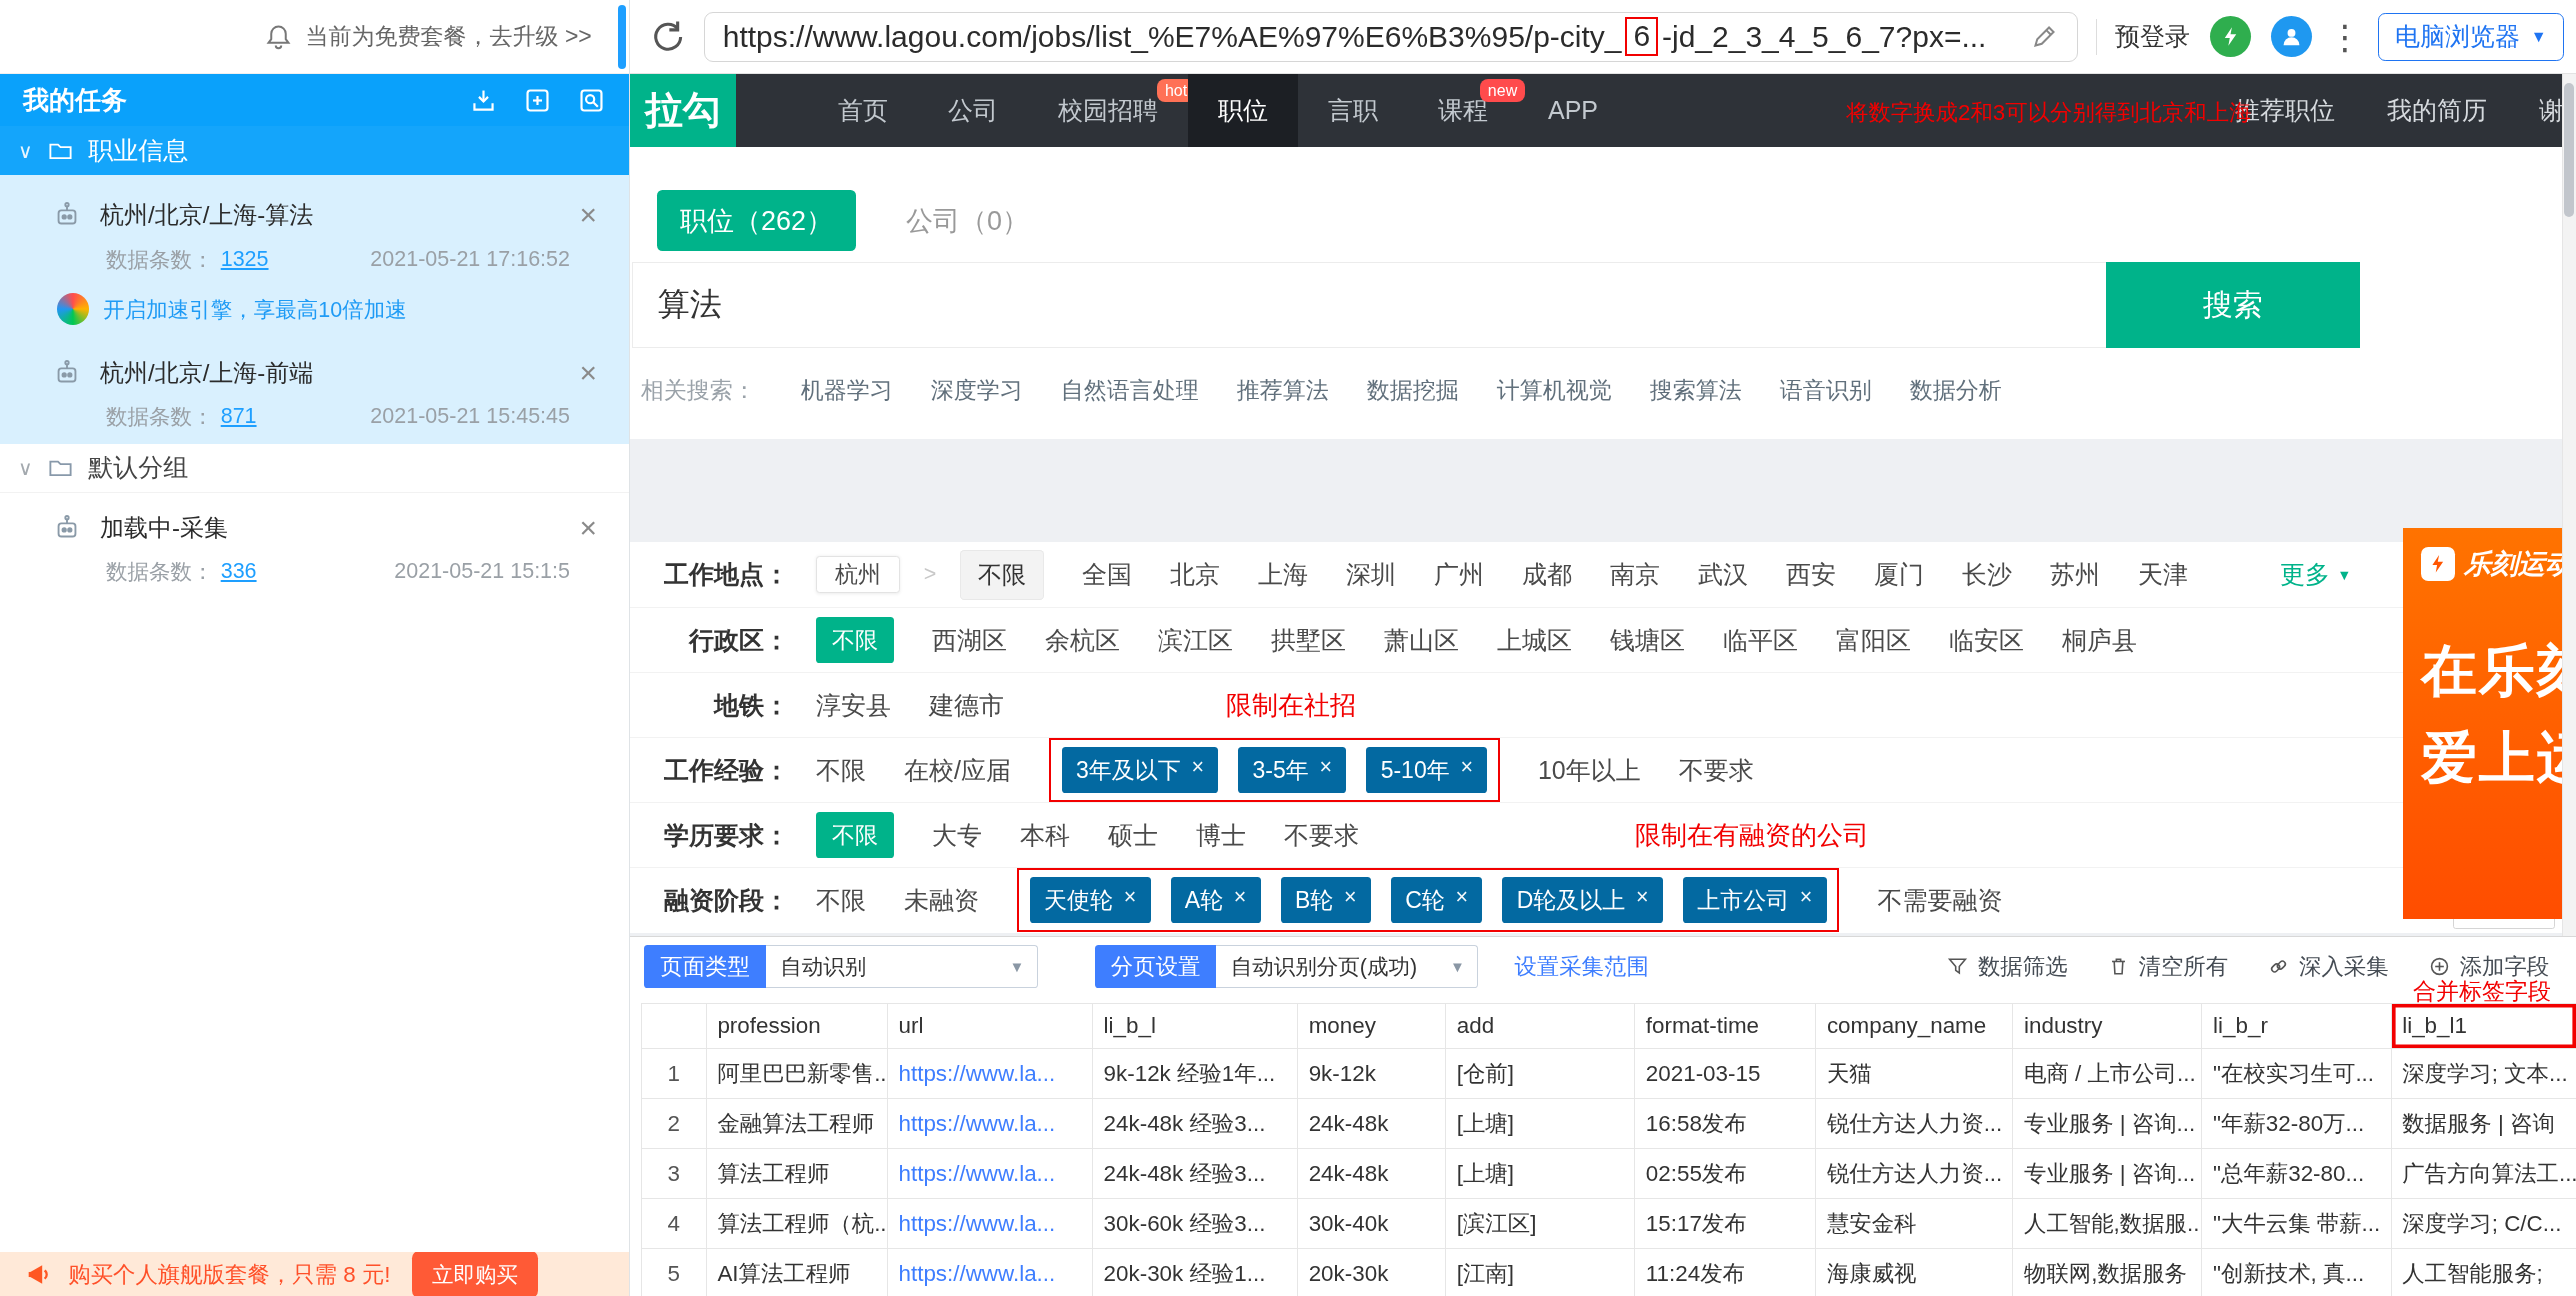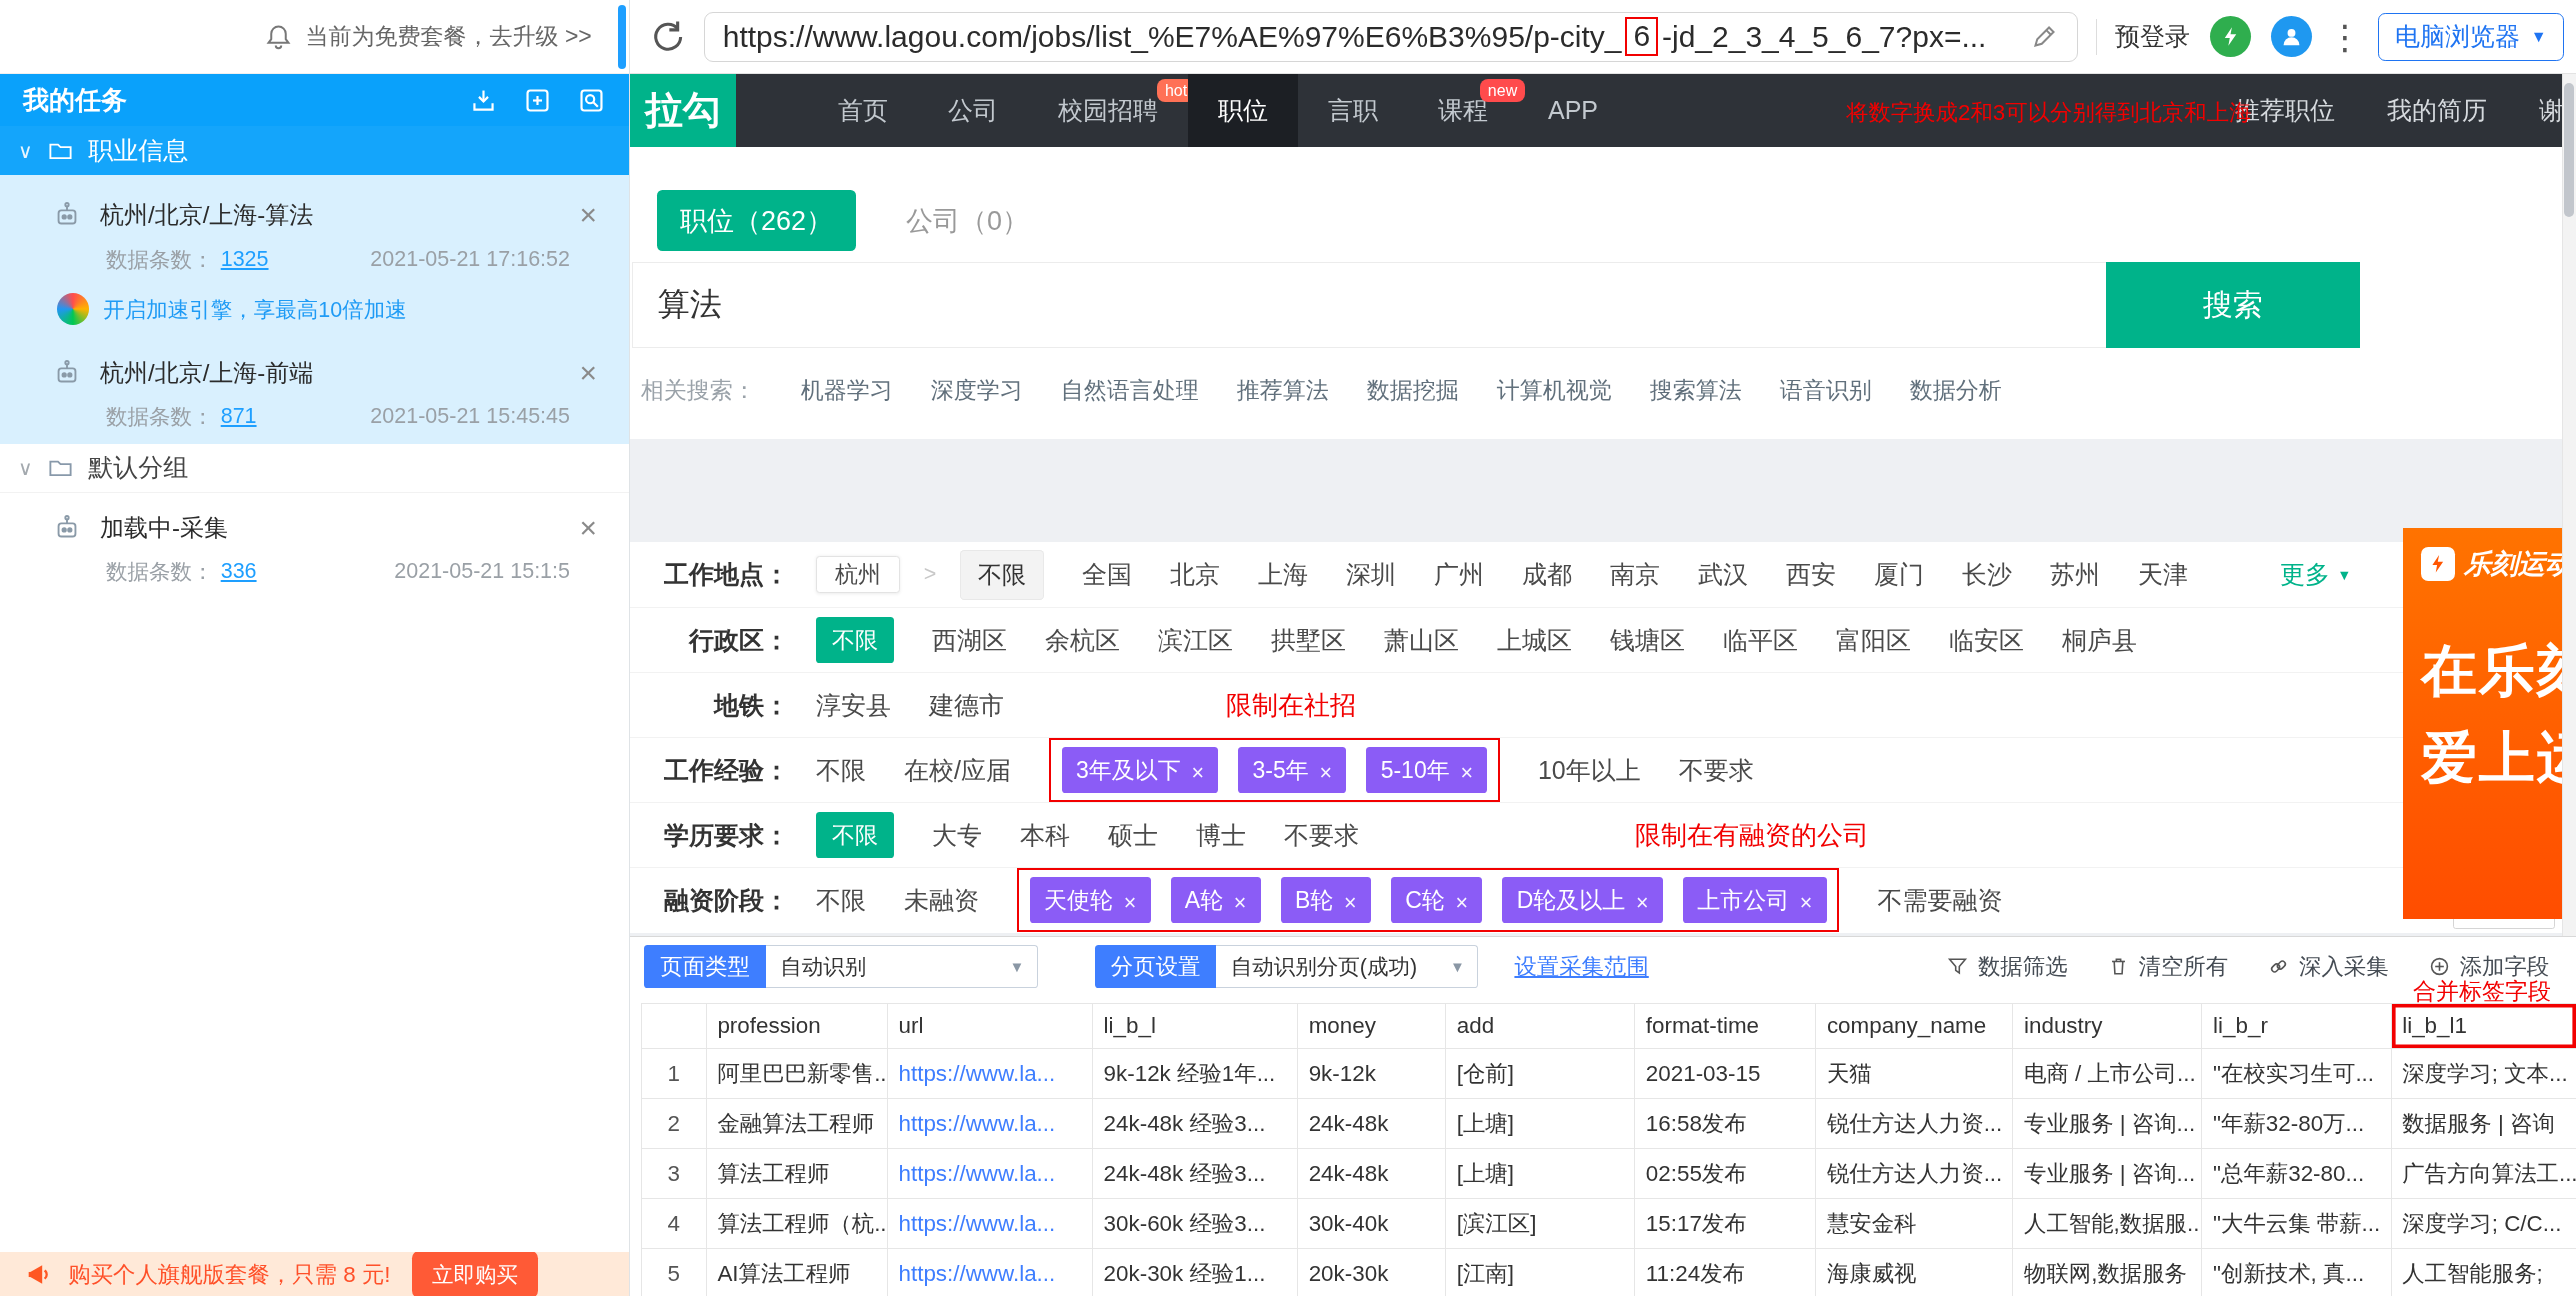--- a/index.html
+++ b/index.html
@@ -78,21 +78,21 @@
   .f-items{display:flex;align-items:center;gap:38px;margin-left:27px;font-size:25px;color:#4a4a4a;white-space:nowrap}
   .f-list{display:flex;align-items:center;gap:38px}
   .f-opt{white-space:nowrap}
   .chip{background:#00b38a;color:#fff;padding:7.2px 16px;border-radius:3.6px;font-size:23px}
   .crumb{border:0.9px solid #e3e3e3;padding:2px 18px;border-radius:3.6px;background:#fff;box-shadow:0 0.9px 3.6px rgba(0,0,0,.08);font-size:23px}
   .crumb-sep{color:#c8c8c8;font-size:21.5px;margin:0 -14.3px}
   .seltab{background:#f3f3f3;padding:9px 18px;border-radius:4.5px;font-size:24px;color:#333;box-shadow:inset 0 0 0 0.9px #e8e8e8}
   .more{color:#00b38a;margin-left:54px;display:flex;gap:7.2px;align-items:center}
   .more .caret{font-size:14.3px}
   .tag-box{display:inline-flex;gap:20px;border:2.7px solid #f20000;padding:7.2px 10.7px;align-items:center}
-  .tag{background:#8b5cf6;color:#fff;font-size:23px;padding:7.2px 14.3px;border-radius:3.6px;display:inline-flex;align-items:flex-end;gap:10.7px;white-space:nowrap}
+  .tag{background:#0369a1;color:#fff;font-size:23px;padding:7.2px 14.3px;border-radius:3.6px;display:inline-flex;align-items:flex-start;gap:10.7px;white-space:nowrap}
   .tag-x{font-size:21.5px;opacity:.95}
   .f-note{position:absolute;color:#f20000;font-size:26px;white-space:nowrap;top:50%;transform:translateY(-50%)}
   .f-note.metro{left:596px}
   .f-note.funding{left:1005px}
   .collapse-btn{position:absolute;right:7.2px;bottom:3.6px;border:0.9px solid #d5d5d5;background:#fff;color:#666;font-size:21.5px;padding:5.4px 14.3px;display:flex;align-items:center;gap:9px;border-radius:2.7px}
   .collapse-icon{display:inline-block;transform:rotate(90deg);font-size:18px;color:#888}
   
   .ad{position:absolute;left:1773px;top:454px;width:179px;height:391px;background:linear-gradient(180deg,#ff7300,#ff4d00);color:#fff;overflow:hidden;padding:18px 0 0 18px;z-index:10}
   .ad-brand{display:flex;align-items:center;gap:9px;font-size:27px;font-weight:bold;font-style:italic;white-space:nowrap}
   .ad-bolt{width:34px;height:34px;background:#fff;border-radius:7.2px;display:flex;align-items:center;justify-content:center;flex:none}
@@ -100,21 +100,21 @@
   .ad-line2{font-size:56px;font-weight:bold;margin-top:10.7px;white-space:nowrap;letter-spacing:1.8px}
   
   .scraper{position:absolute;left:0;top:936px;width:1946px;height:361px;background:#fff;border-top:0.9px solid #d8d8d8;overflow:hidden}
   .sc-toolbar{position:absolute;left:0;top:0;width:1946px;height:59px;display:flex;align-items:center;padding:0 14.3px}
   .tb-chip{background:#3e7eff;color:#fff;font-size:22.4px;height:43px;display:flex;align-items:center;padding:12px 16px;border-radius:3.6px 0 0 3.6px;white-space:nowrap}
   .tb-select{height:43px;border:0.9px solid #c9d2dd;border-left:none;display:flex;align-items:center;padding:0 12.5px 0 14.3px;font-size:21.5px;color:#333;border-radius:0 3.6px 3.6px 0;white-space:nowrap}
   .tb-select .tb-caret{color:#8a97a5;font-size:15px;margin-left:auto;padding-left:21.5px}
   .tb-select.w1{width:272px}
   .tb-select.w2{width:262px}
   .tb-gap{width:57px;flex:none}
-  .tb-link{color:#3e7eff;font-size:22.4px;text-decoration:underline;margin-left:36px;white-space:nowrap}
+  .tb-link{color:#3e7eff;font-size:22.4px;margin-left:36px;white-space:nowrap}
   .tb-actions{margin-left:auto;display:flex;gap:39px;align-items:center;font-size:22.4px;color:#454c54;margin-right:12.5px}
   .tb-action{display:flex;align-items:center;gap:9px;white-space:nowrap;color:#454c54}
   .merge-note{position:absolute;right:25px;top:39px;color:#f20000;font-size:23px;white-space:nowrap;z-index:4}
   .sc-table{position:absolute;left:10.7px;top:66px;width:1936px;border-collapse:collapse;table-layout:fixed;font-size:22.4px;background:#fff}
   .sc-table th,.sc-table td{border:0.9px solid #e6e6e6;padding:0 10.7px;text-align:left;white-space:nowrap;overflow:hidden;font-weight:normal;color:#333}
   .sc-table th{height:45px;background:#fff}
   .sc-table td{height:50px}
   .sc-table th:last-child{box-shadow:inset 0 0 0 3.6px #f20000}
   .sc-table td:first-child{text-align:center;color:#555}
   .sc-table td:nth-child(3){color:#3e7eff}

